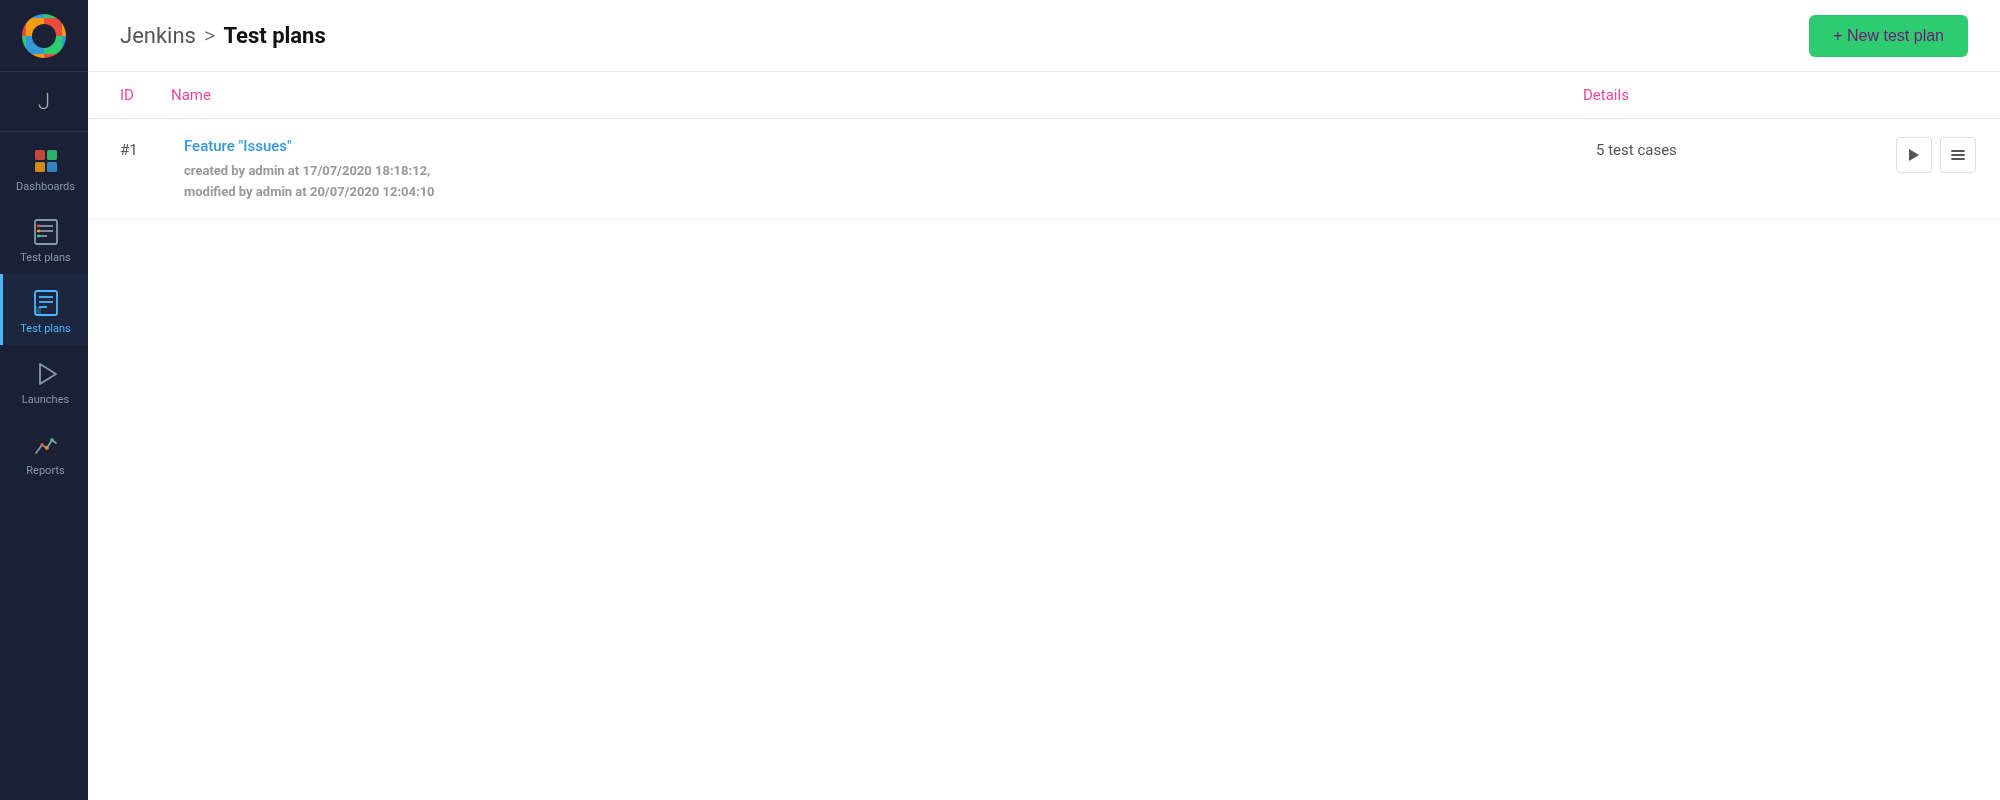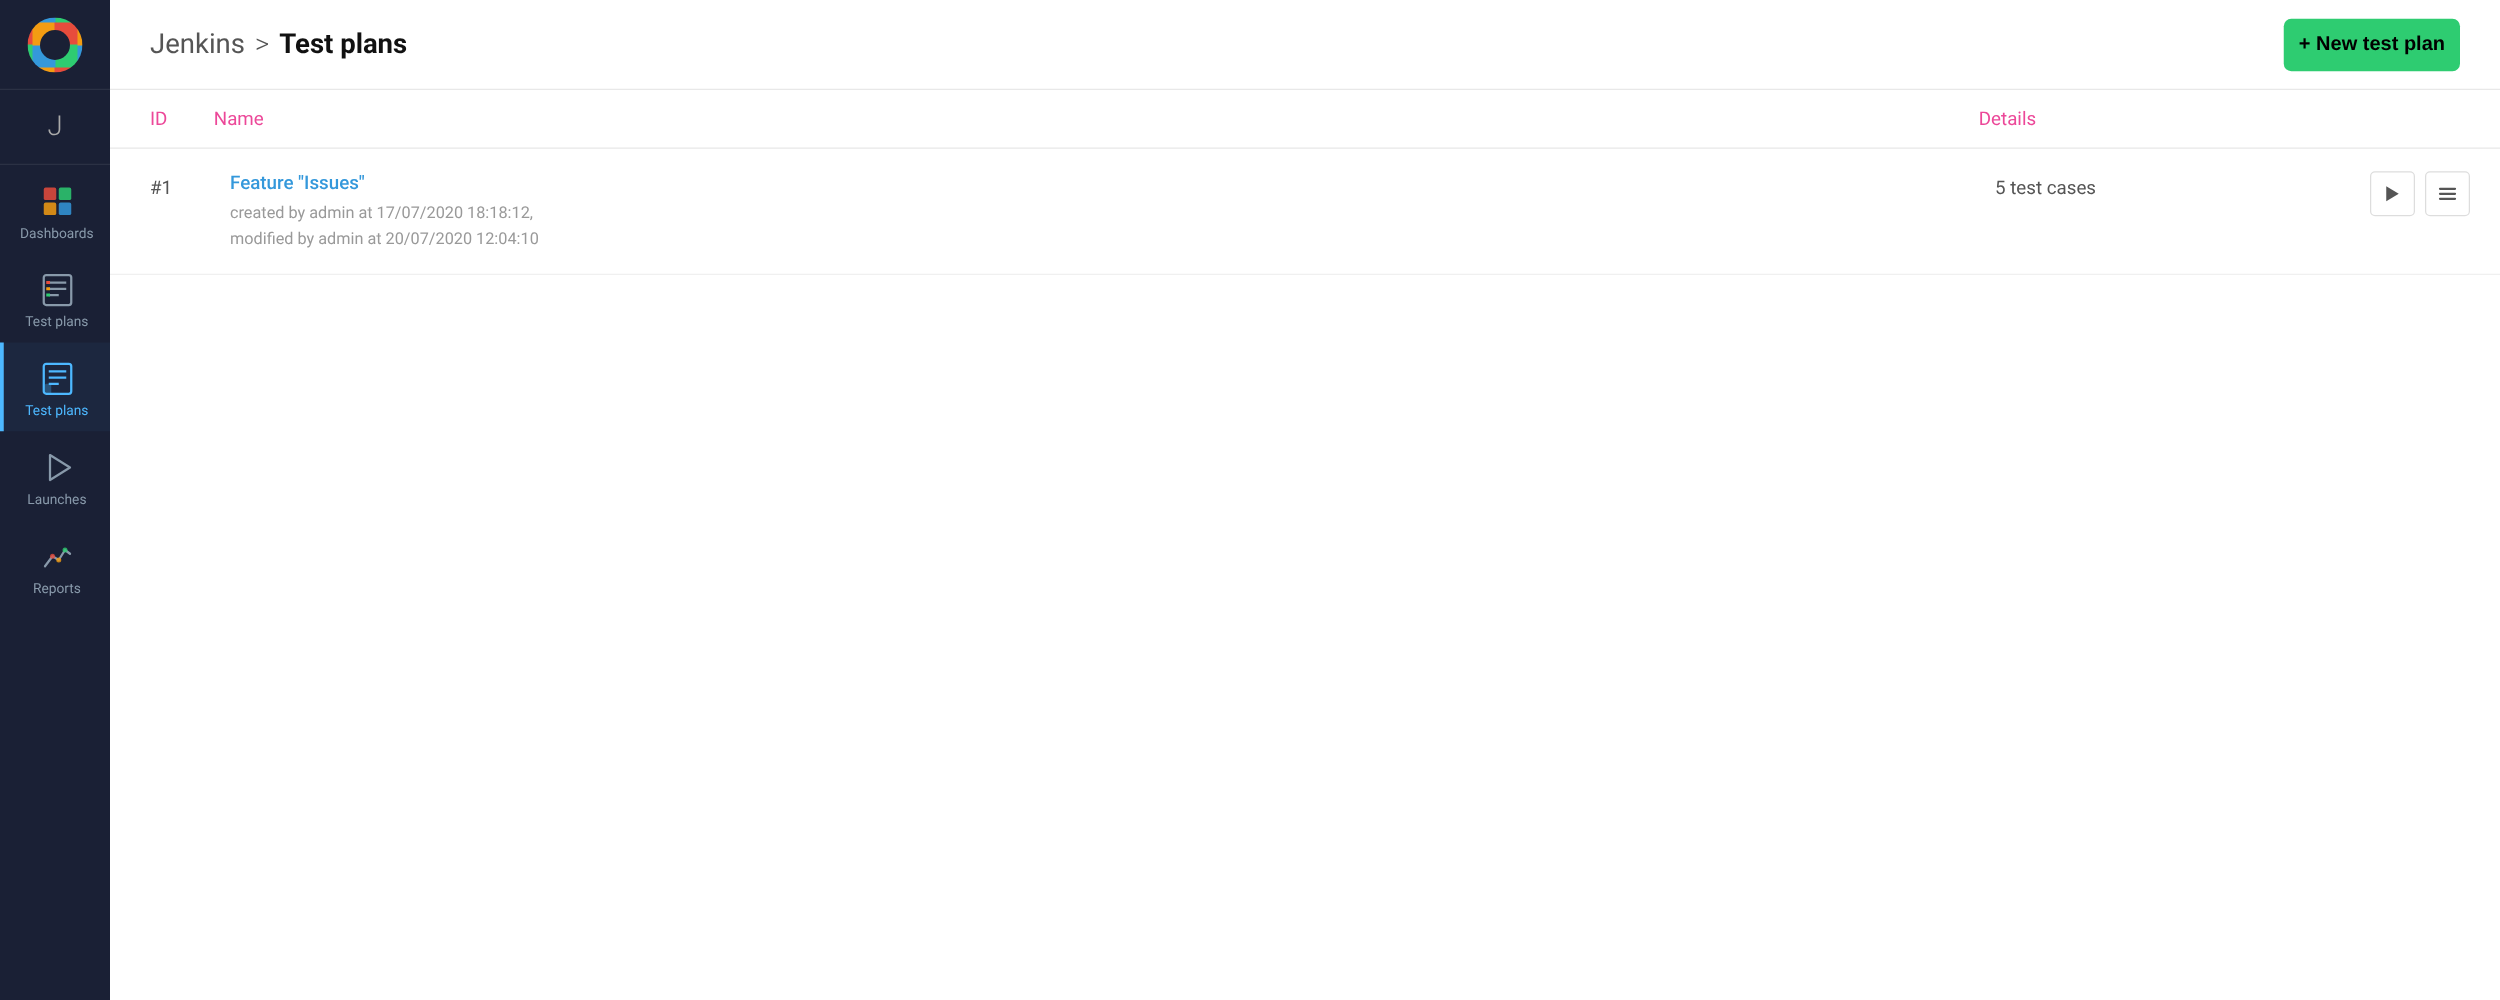--- a/index.html
+++ b/index.html
@@ -118,26 +118,26 @@
     .breadcrumb-separator {
       color: #555;
       font-weight: 300;
     }
     .breadcrumb-current {
       color: #111;
       font-weight: 700;
     }
     .new-plan-btn {
       background: #2ecc71;
-      color: #000000;
+      color: #701a75;
       border: none;
       border-radius: 6px;
-      padding: 12px 12px;
+      padding: 12px 24px;
       font-size: 16px;
-      font-weight: 700;
+      font-weight: 400;
       cursor: pointer;
       display: flex;
       align-items: center;
       gap: 8px;
       white-space: nowrap;
     }
 
     
     .table-container {
       flex: 1;
@@ -180,20 +180,21 @@
       font-size: 15px;
       font-weight: 500;
       text-decoration: none;
       display: block;
       margin-bottom: 6px;
     }
     .plan-meta {
       color: #999;
       font-size: 13px;
       line-height: 1.6;
+      font-weight: bold;
     }
     td.col-details {
       color: #555;
       font-size: 15px;
       padding-top: 22px;
     }
     td.col-actions {
       padding-top: 18px;
     }
     .action-buttons {

